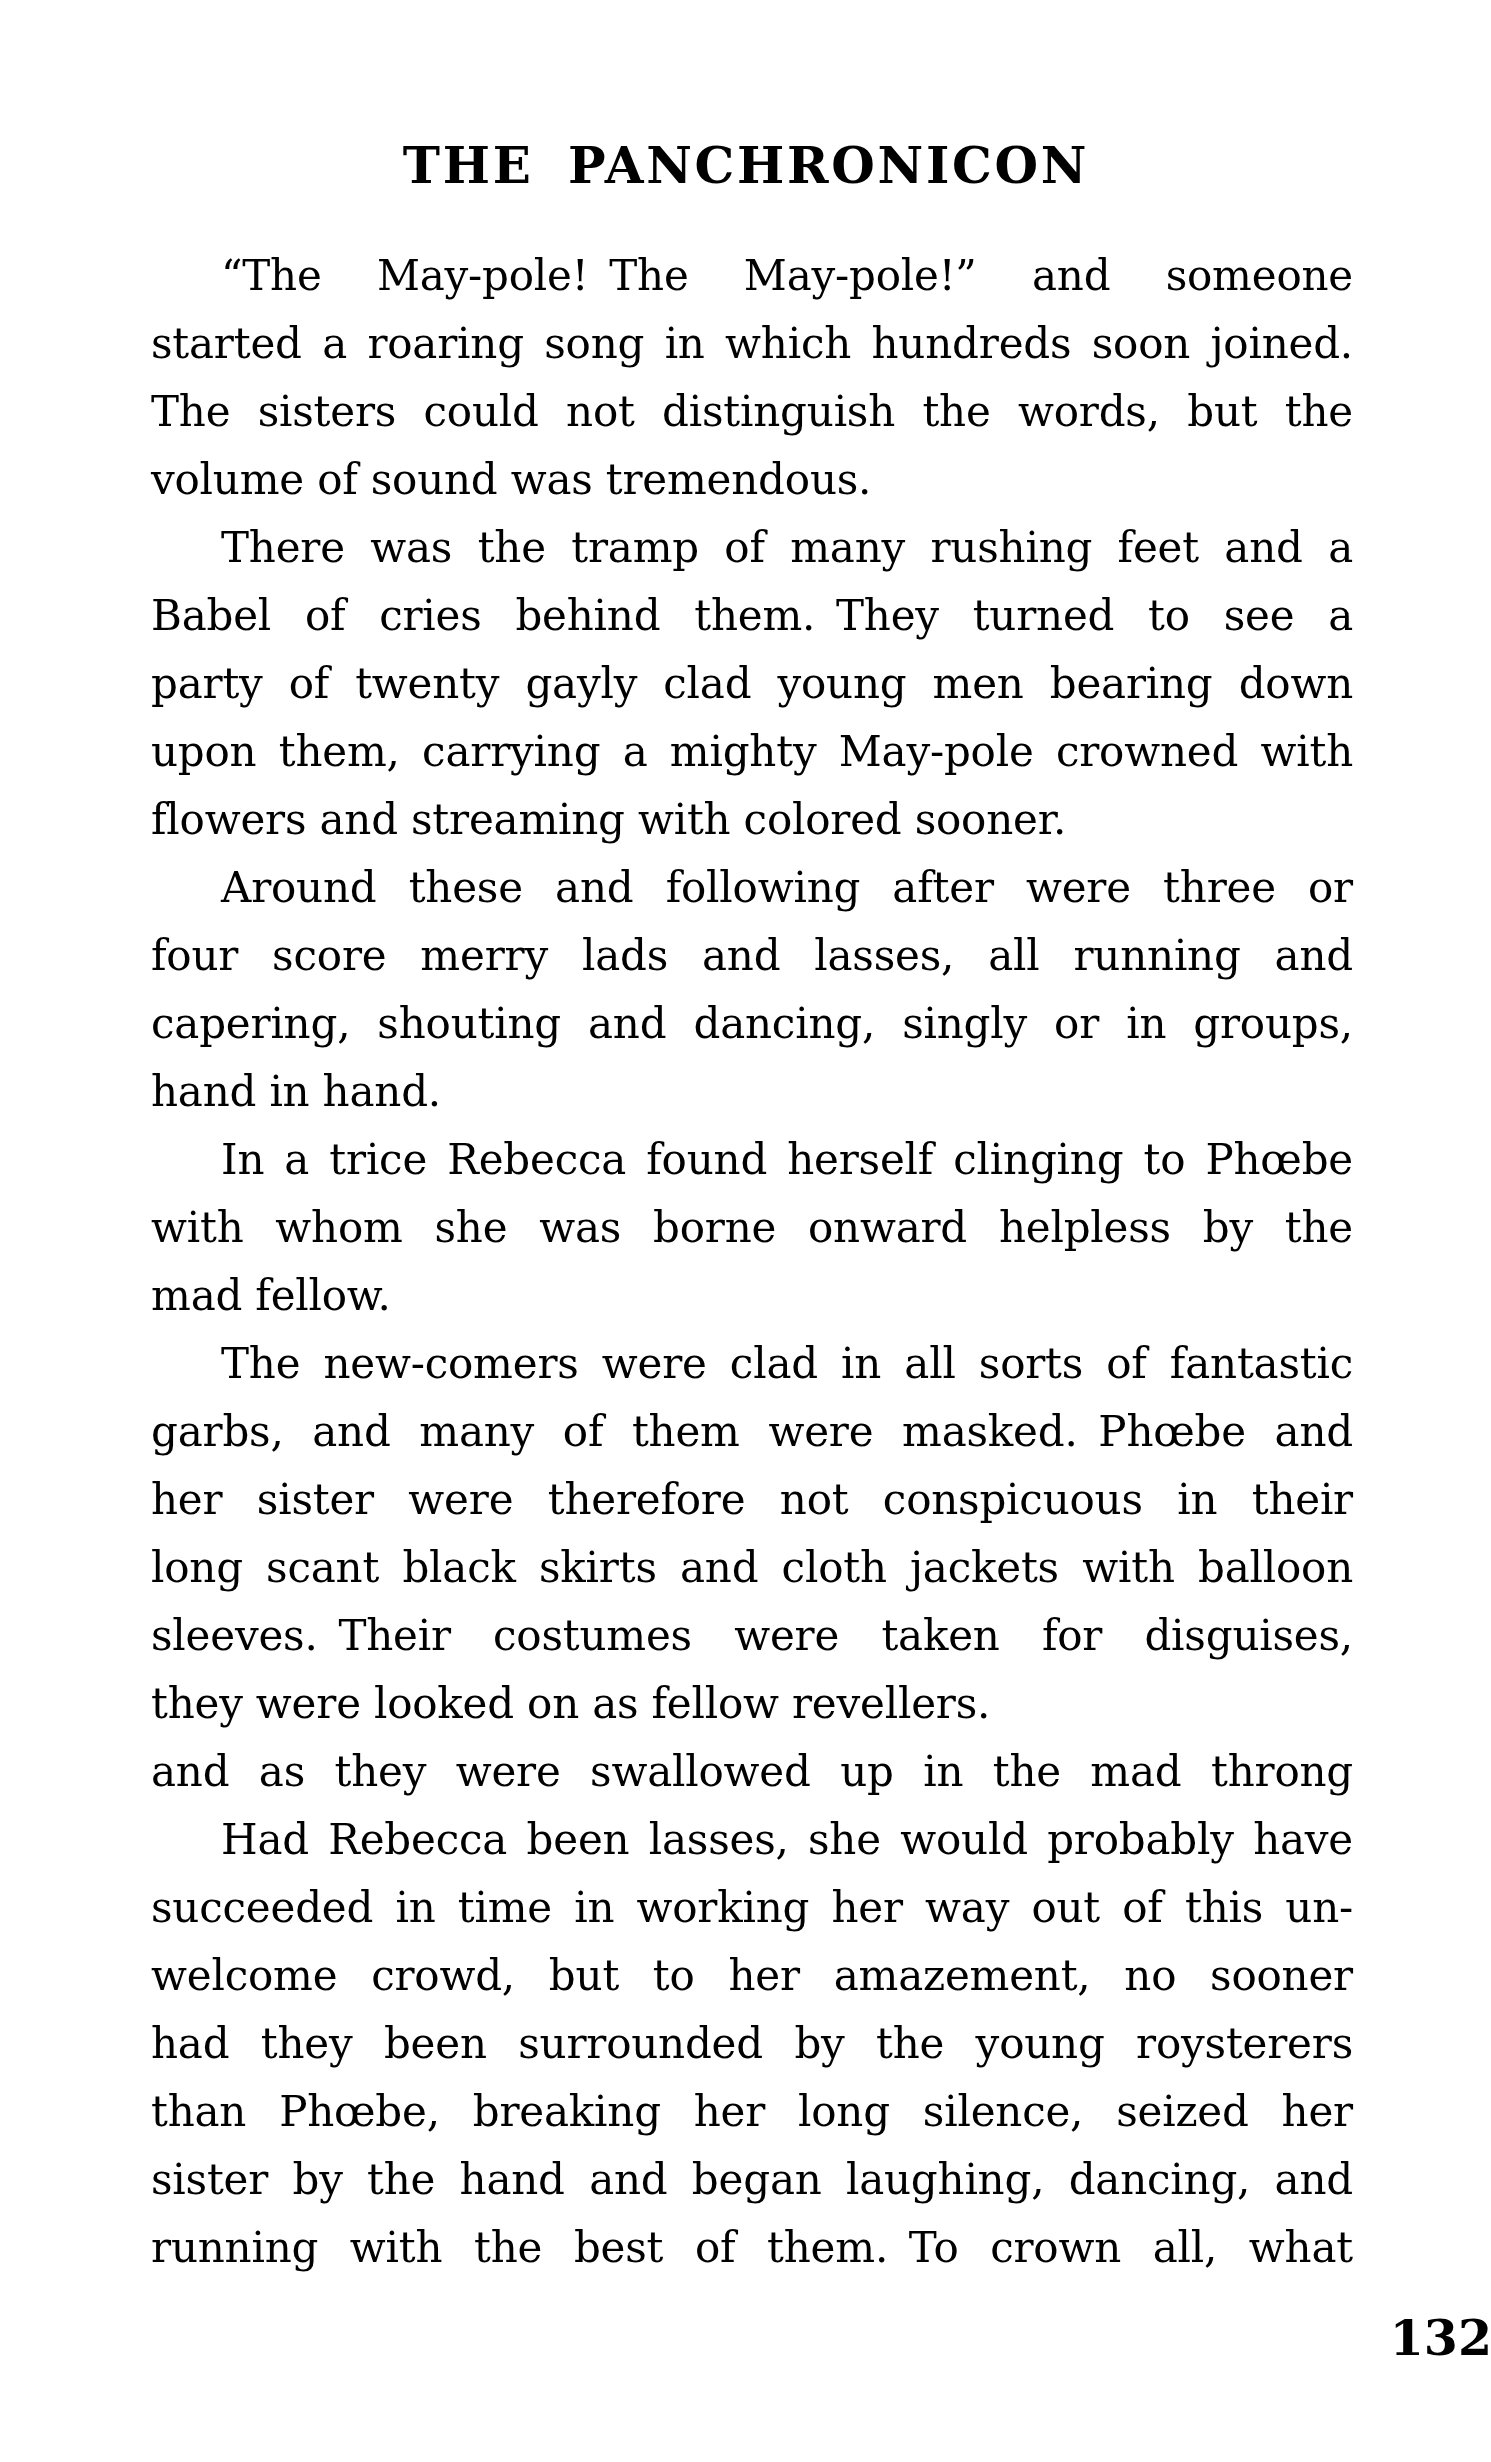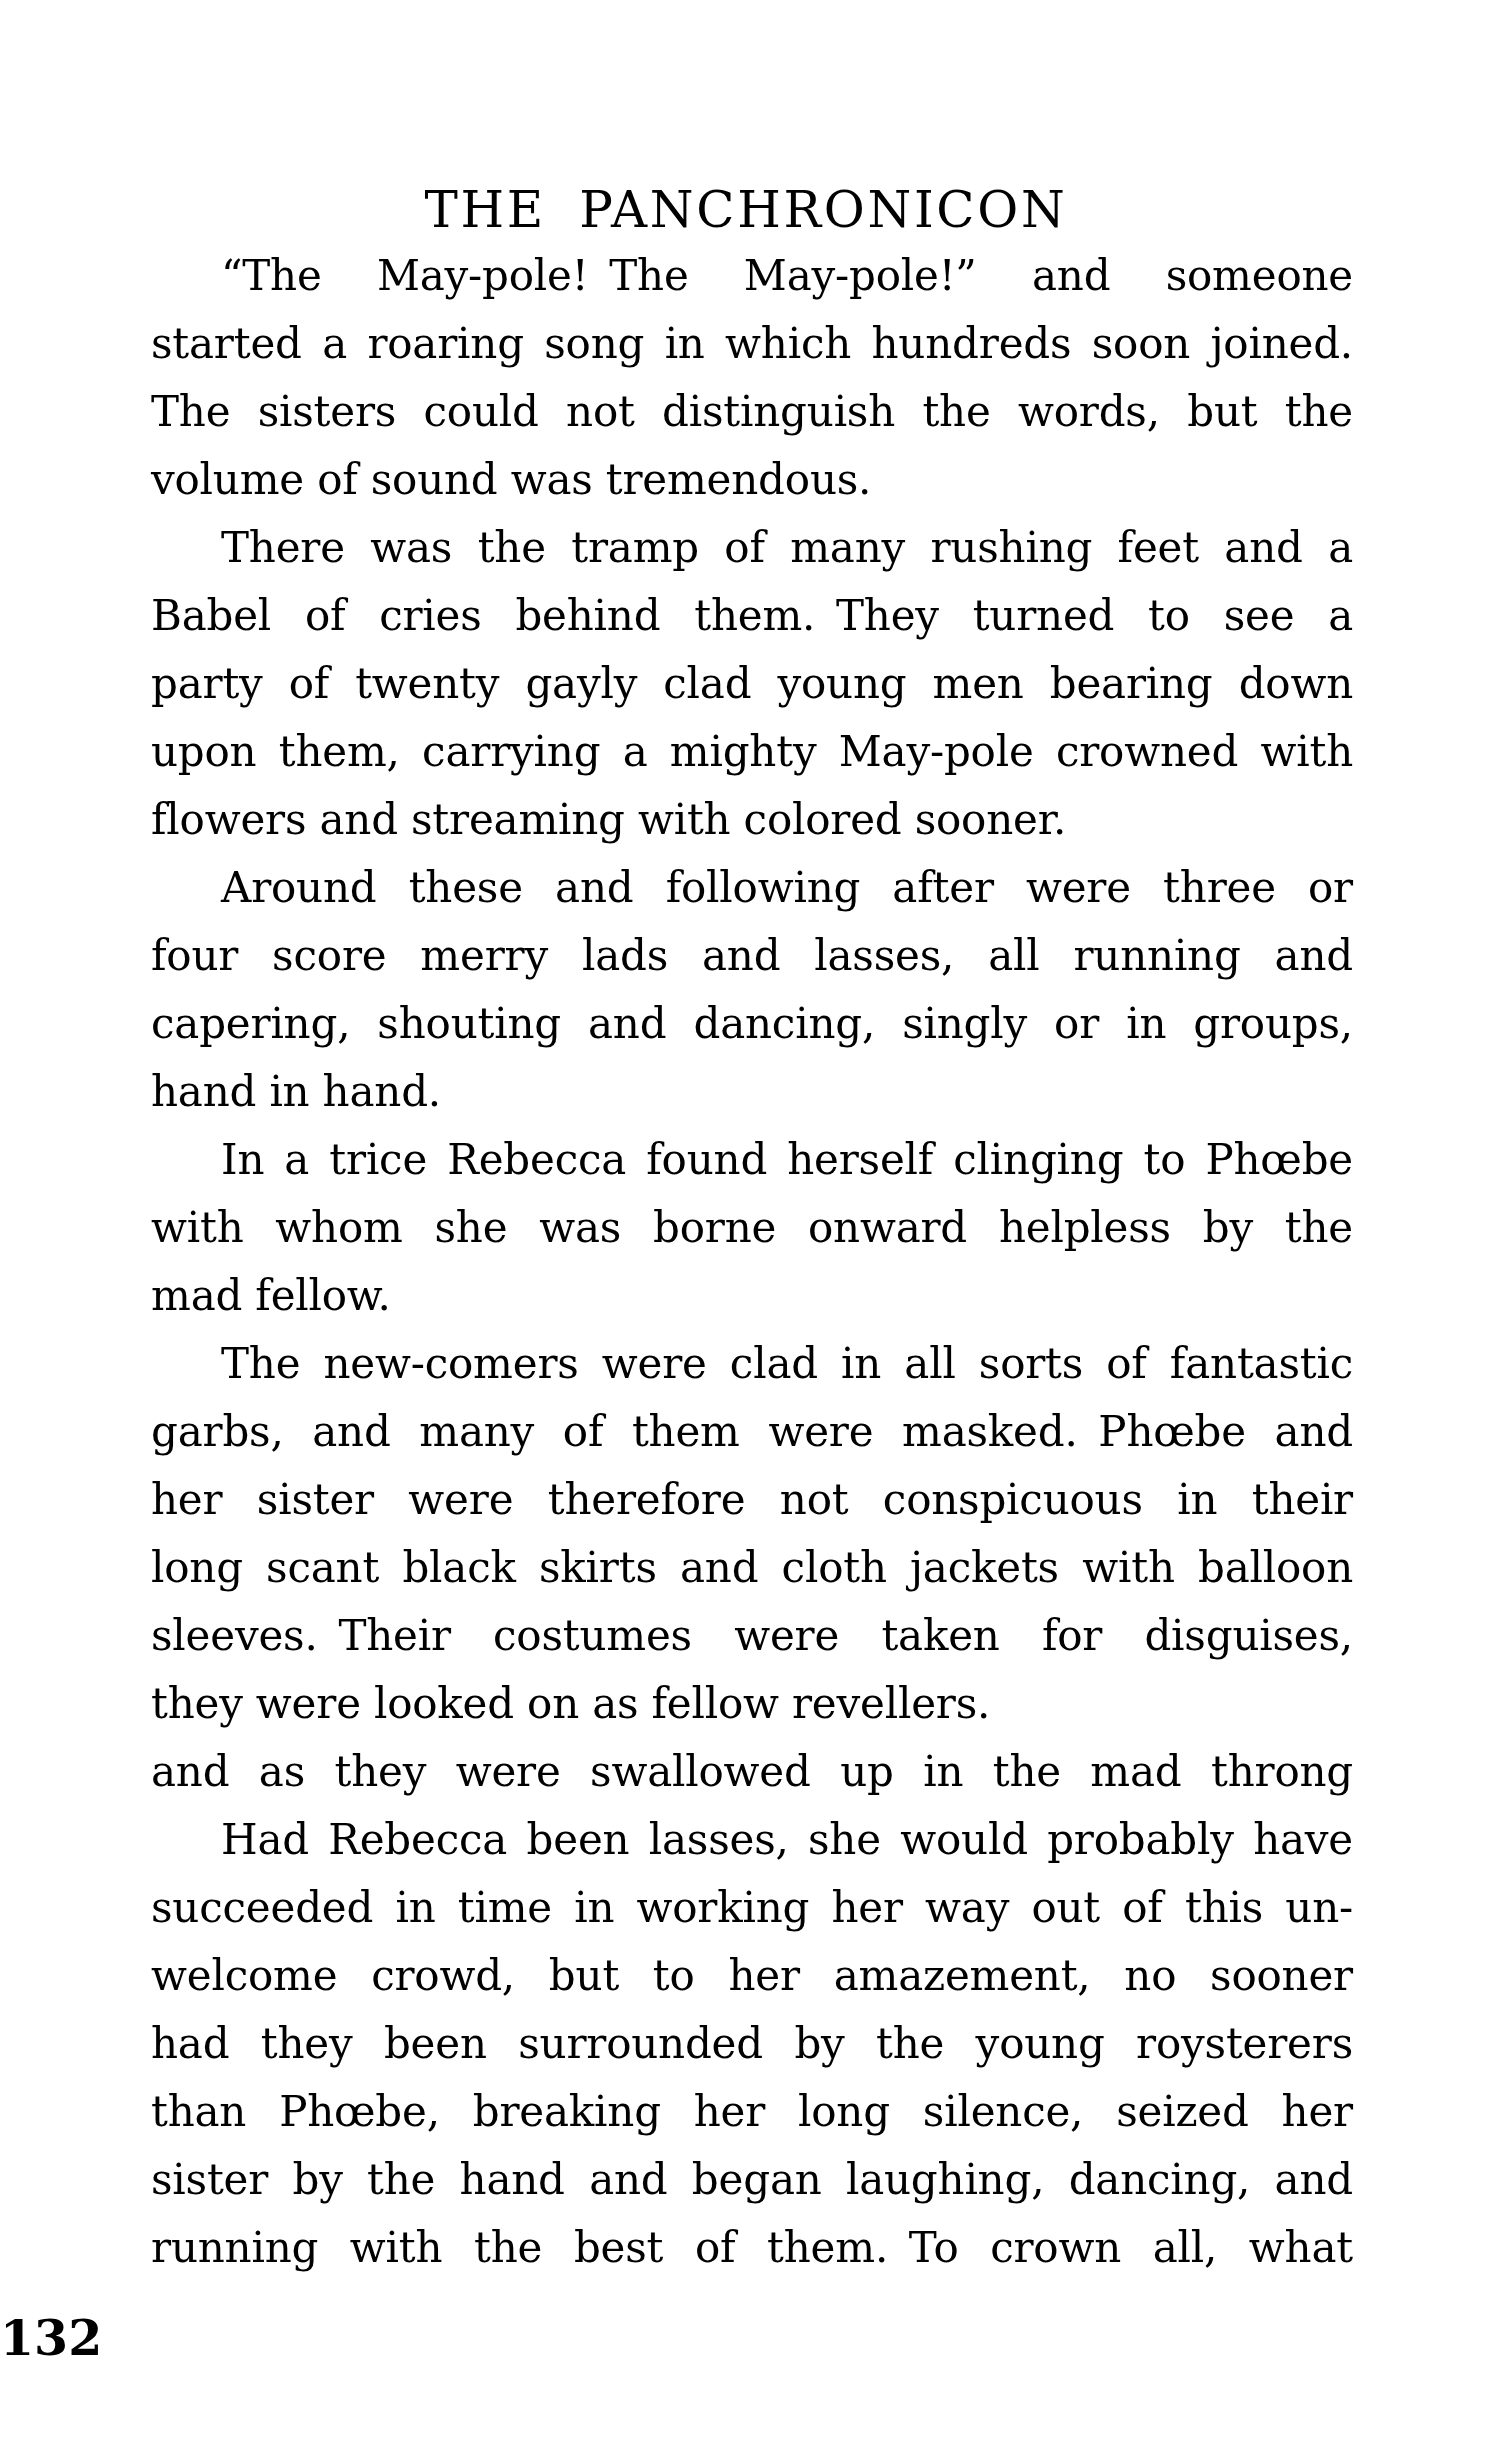--- a/index.html
+++ b/index.html
@@ -21,25 +21,24 @@
     background: #ffffff;
   }
   .running-header {
     position: absolute;
     top: 137px;
     left: 0;
     width: 1492px;
     text-align: center;
     font-size: 50px;
     line-height: 58px;
-    font-weight: normal;
+    font-weight: bold;
     letter-spacing: 2.7px;
     word-spacing: 14.5px;
     white-space: nowrap;
-    margin-top: 44px;
   }
   .text-block {
     position: absolute;
     left: 151px;
     top: 242px;
     width: 1202px;
     font-size: 42px;
     line-height: 68px;
     letter-spacing: -0.2px;
   }
@@ -52,21 +51,21 @@
     text-indent: 70px;
   }
   .line.endp {
     text-align-last: left;
   }
   .page-number {
     position: absolute;
     top: 2310px;
     left: 0;
     width: 1492px;
-    text-align: left;
+    text-align: right;
     font-size: 49px;
     line-height: 56px;
     font-weight: bold;
   }
 </style>
 </head>
 <body>
 
 <div class="page">
   <div class="running-header">THE PANCHRONICON</div>

